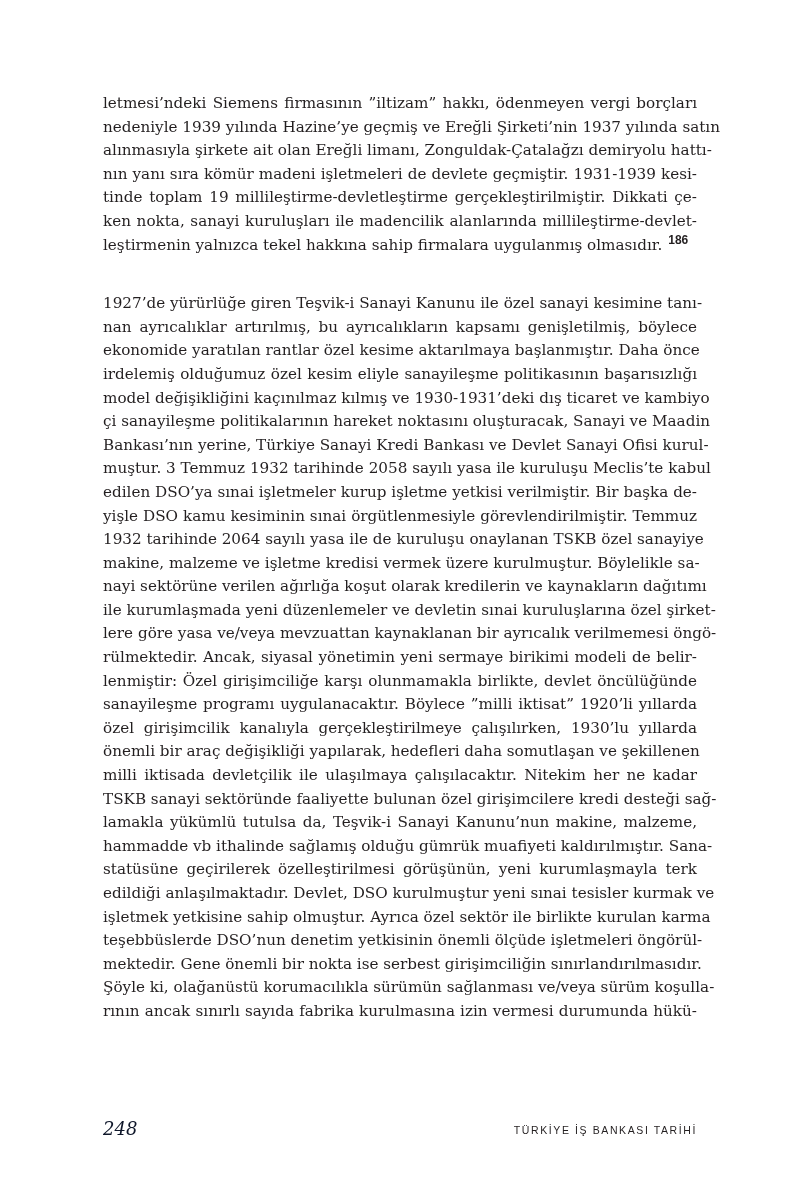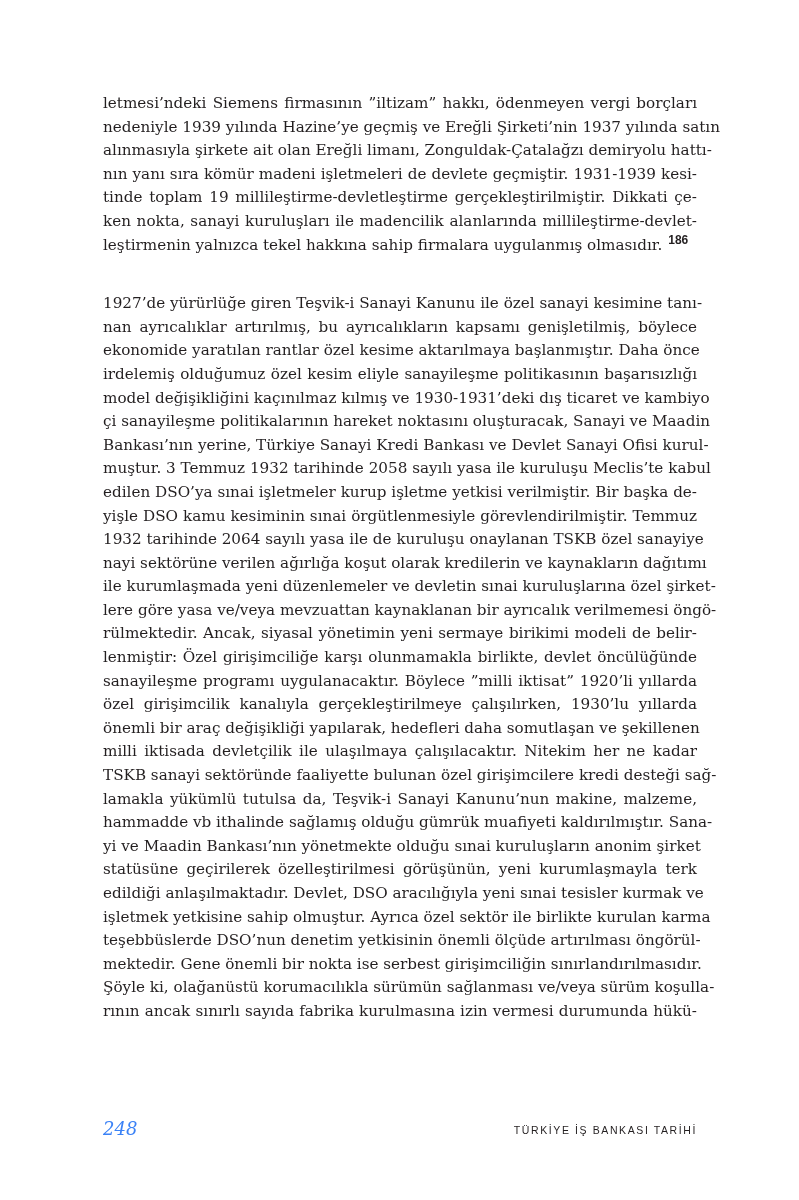--- a/index.html
+++ b/index.html
@@ -48,21 +48,21 @@
       width: 594px;
       height: 30px;
     }
     .page-number {
       position: absolute;
       left: 0;
       top: 0;
       font-family: "DejaVu Serif", "Liberation Serif", serif;
       font-style: italic;
       font-size: 18px;
-      color: #3b82f6;
+      color: #0f172a;
     }
     .running-title {
       position: absolute;
       right: 0;
       top: 6px;
       font-family: "Liberation Sans", sans-serif;
       font-size: 10.5px;
       letter-spacing: 1.6px;
       color: #231f20;
     }
@@ -88,37 +88,37 @@
     <span class="line">nan ayrıcalıklar artırılmış, bu ayrıcalıkların kapsamı genişletilmiş, böylece</span>
     <span class="line">ekonomide yaratılan rantlar özel kesime aktarılmaya başlanmıştır. Daha önce</span>
     <span class="line">irdelemiş olduğumuz özel kesim eliyle sanayileşme politikasının başarısızlığı</span>
     <span class="line">model değişikliğini kaçınılmaz kılmış ve 1930-1931’deki dış ticaret ve kambiyo</span>
     <span class="line">çi sanayileşme politikalarının hareket noktasını oluşturacak, Sanayi ve Maadin</span>
     <span class="line">Bankası’nın yerine, Türkiye Sanayi Kredi Bankası ve Devlet Sanayi Ofisi kurul-</span>
     <span class="line">muştur. 3 Temmuz 1932 tarihinde 2058 sayılı yasa ile kuruluşu Meclis’te kabul</span>
     <span class="line">edilen DSO’ya sınai işletmeler kurup işletme yetkisi verilmiştir. Bir başka de-</span>
     <span class="line">yişle DSO kamu kesiminin sınai örgütlenmesiyle görevlendirilmiştir. Temmuz</span>
     <span class="line">1932 tarihinde 2064 sayılı yasa ile de kuruluşu onaylanan TSKB özel sanayiye</span>
+    <span class="line">makine, malzeme ve işletme kredisi vermek üzere kurulmuştur. Böylelikle sa-</span>
     <span class="line">nayi sektörüne verilen ağırlığa koşut olarak kredilerin ve kaynakların dağıtımı</span>
     <span class="line">ile kurumlaşmada yeni düzenlemeler ve devletin sınai kuruluşlarına özel şirket-</span>
     <span class="line">lere göre yasa ve/veya mevzuattan kaynaklanan bir ayrıcalık verilmemesi öngö-</span>
     <span class="line">rülmektedir. Ancak, siyasal yönetimin yeni sermaye birikimi modeli de belir-</span>
     <span class="line">lenmiştir: Özel girişimciliğe karşı olunmamakla birlikte, devlet öncülüğünde</span>
     <span class="line">sanayileşme programı uygulanacaktır. Böylece ”milli iktisat” 1920’li yıllarda</span>
     <span class="line">özel girişimcilik kanalıyla gerçekleştirilmeye çalışılırken, 1930’lu yıllarda</span>
     <span class="line">önemli bir araç değişikliği yapılarak, hedefleri daha somutlaşan ve şekillenen</span>
     <span class="line">milli iktisada devletçilik ile ulaşılmaya çalışılacaktır. Nitekim her ne kadar</span>
     <span class="line">TSKB sanayi sektöründe faaliyette bulunan özel girişimcilere kredi desteği sağ-</span>
     <span class="line">lamakla yükümlü tutulsa da, Teşvik-i Sanayi Kanunu’nun makine, malzeme,</span>
     <span class="line">hammadde vb ithalinde sağlamış olduğu gümrük muafiyeti kaldırılmıştır. Sana-</span>
-    <span class="line">yi ve Maadin Bankası’nın yönetmekte olduğu sınai kuruluşların anonim şirket</span>
     <span class="line">statüsüne geçirilerek özelleştirilmesi görüşünün, yeni kurumlaşmayla terk</span>
-    <span class="line">edildiği anlaşılmaktadır. Devlet, DSO aracılığıyla yeni sınai tesisler kurmak ve</span>
+    <span class="line">edildiği anlaşılmaktadır. Devlet, DSO kurulmuştur yeni sınai tesisler kurmak ve</span>
     <span class="line">işletmek yetkisine sahip olmuştur. Ayrıca özel sektör ile birlikte kurulan karma</span>
-    <span class="line">teşebbüslerde DSO’nun denetim yetkisinin önemli ölçüde artırılması öngörül-</span>
+    <span class="line">teşebbüslerde DSO’nun denetim yetkisinin önemli ölçüde işletmeleri öngörül-</span>
     <span class="line">mektedir. Gene önemli bir nokta ise serbest girişimciliğin sınırlandırılmasıdır.</span>
     <span class="line">Şöyle ki, olağanüstü korumacılıkla sürümün sağlanması ve/veya sürüm koşulla-</span>
     <span class="line">rının ancak sınırlı sayıda fabrika kurulmasına izin vermesi durumunda hükü-</span>
   </div>
 </div>
 
 <div class="footer">
   <span class="page-number">248</span>
   <span class="running-title">TÜRKİYE İŞ BANKASI TARİHİ</span>
 </div>

